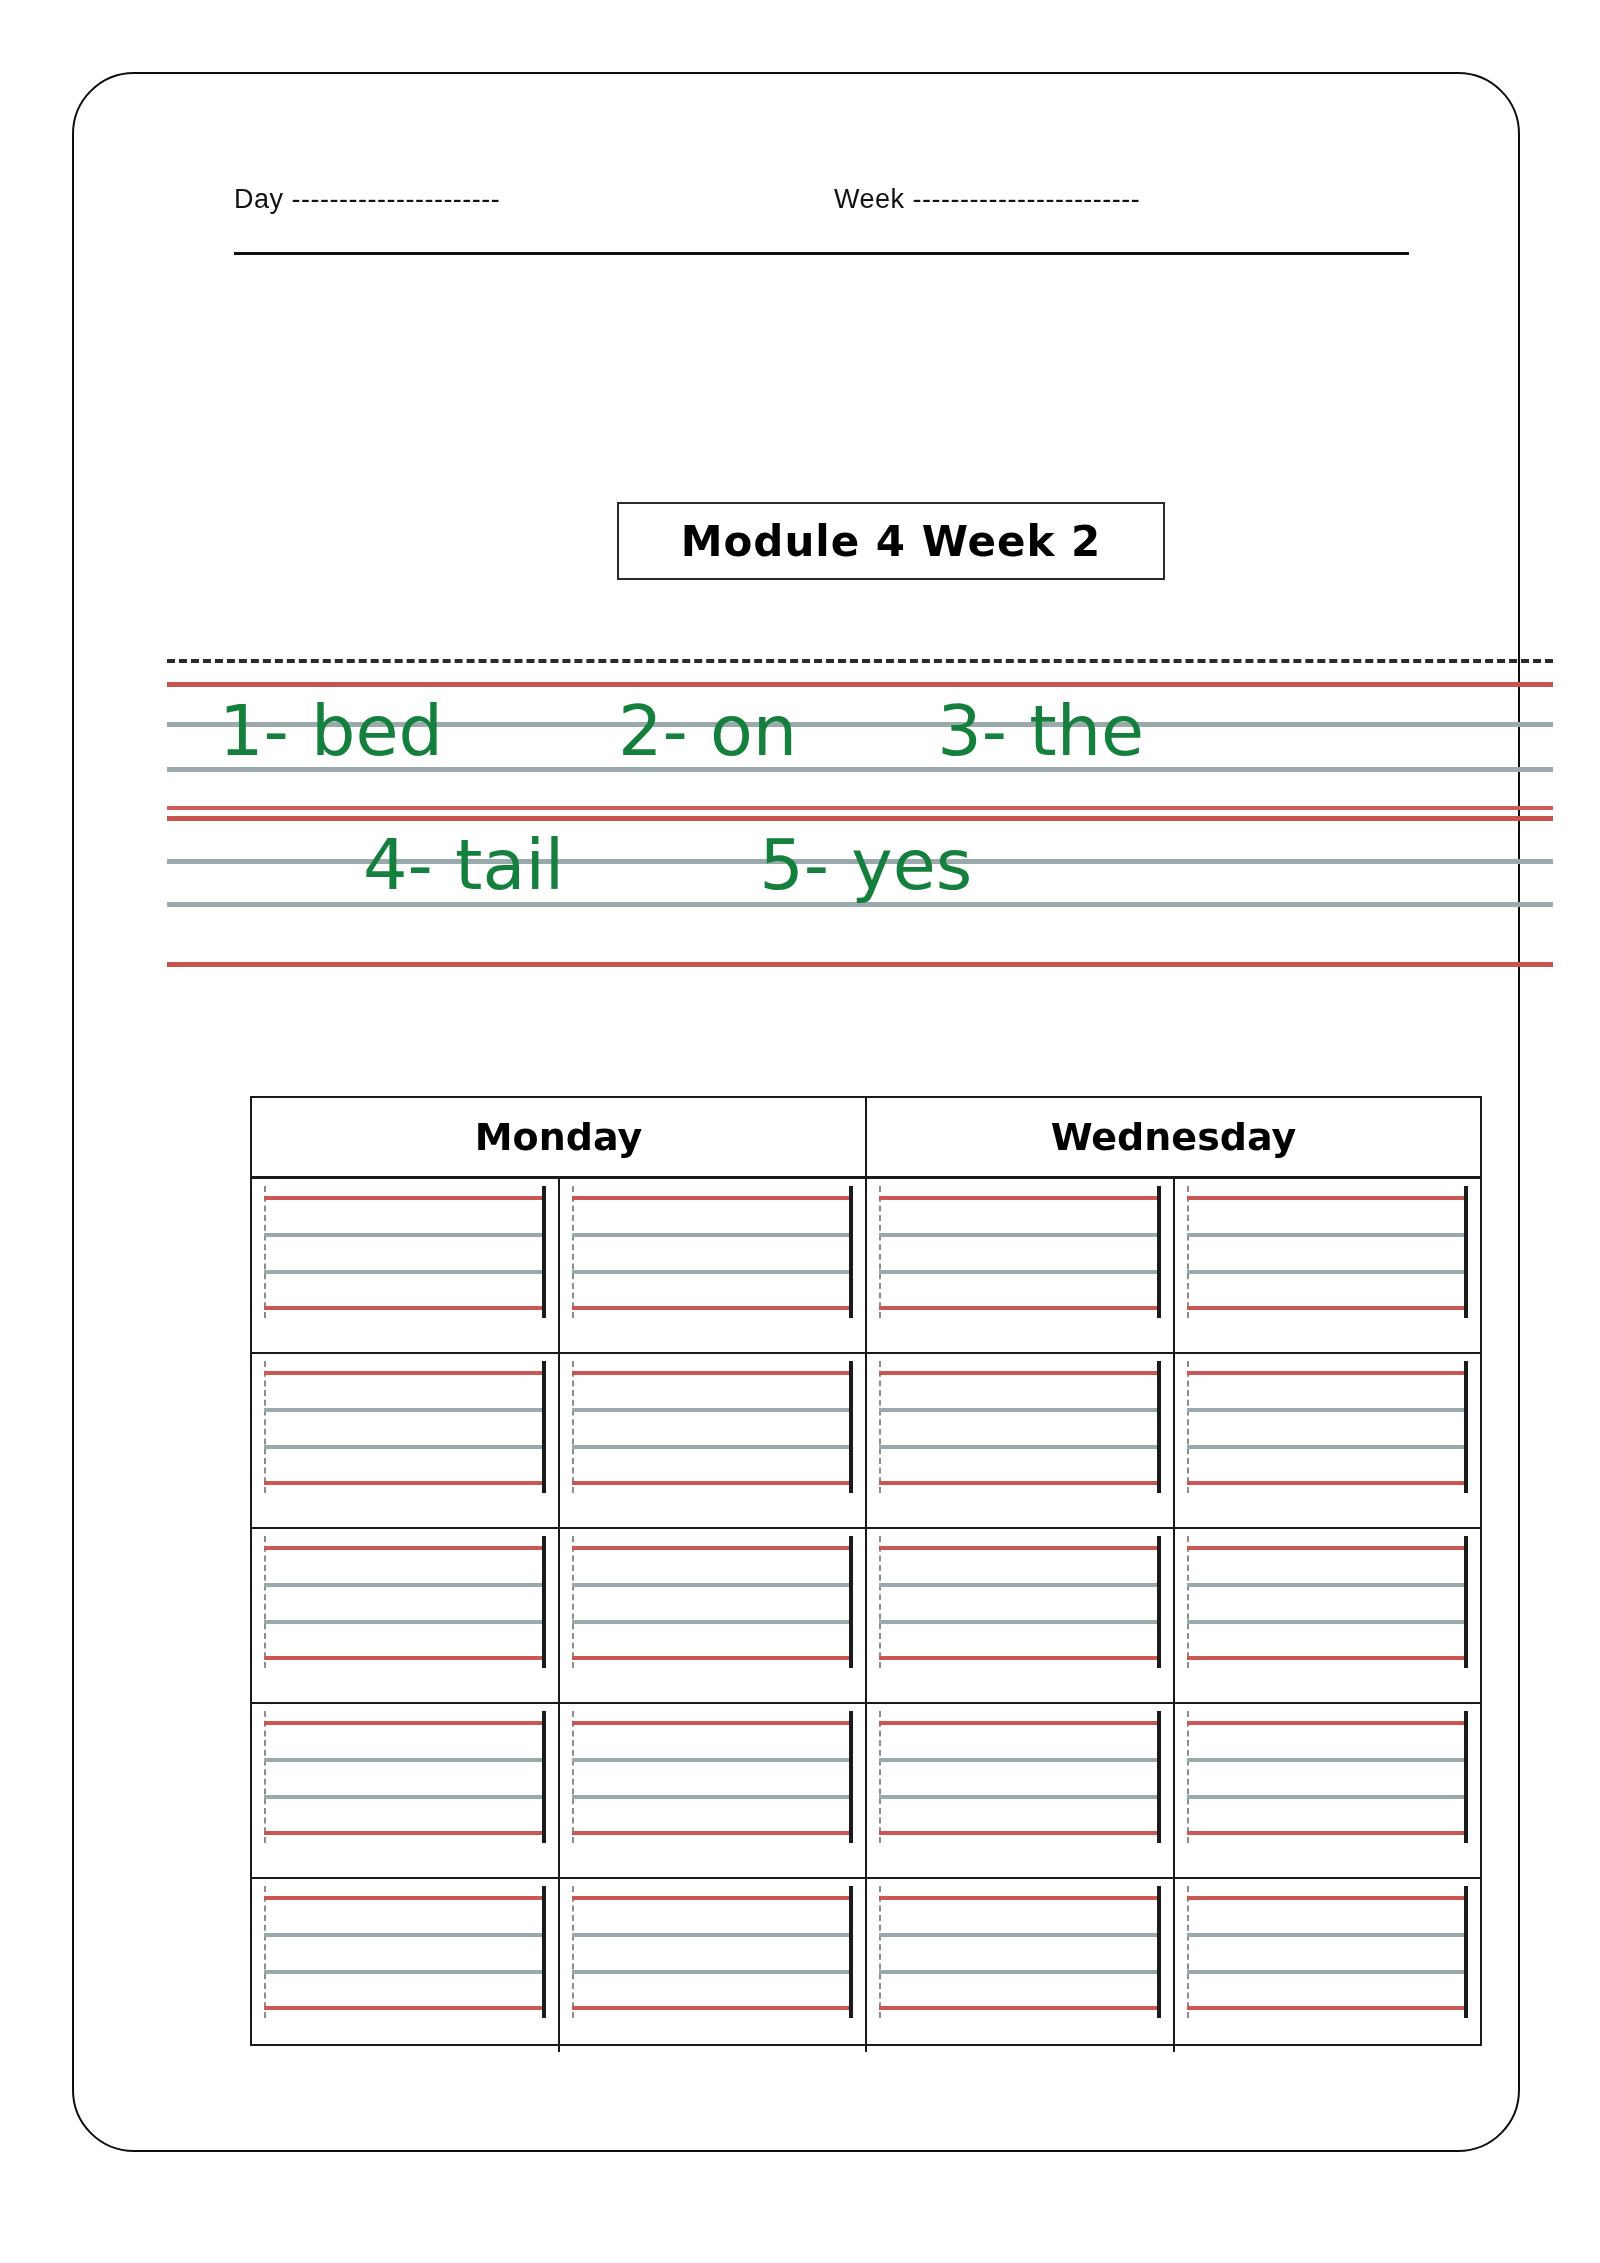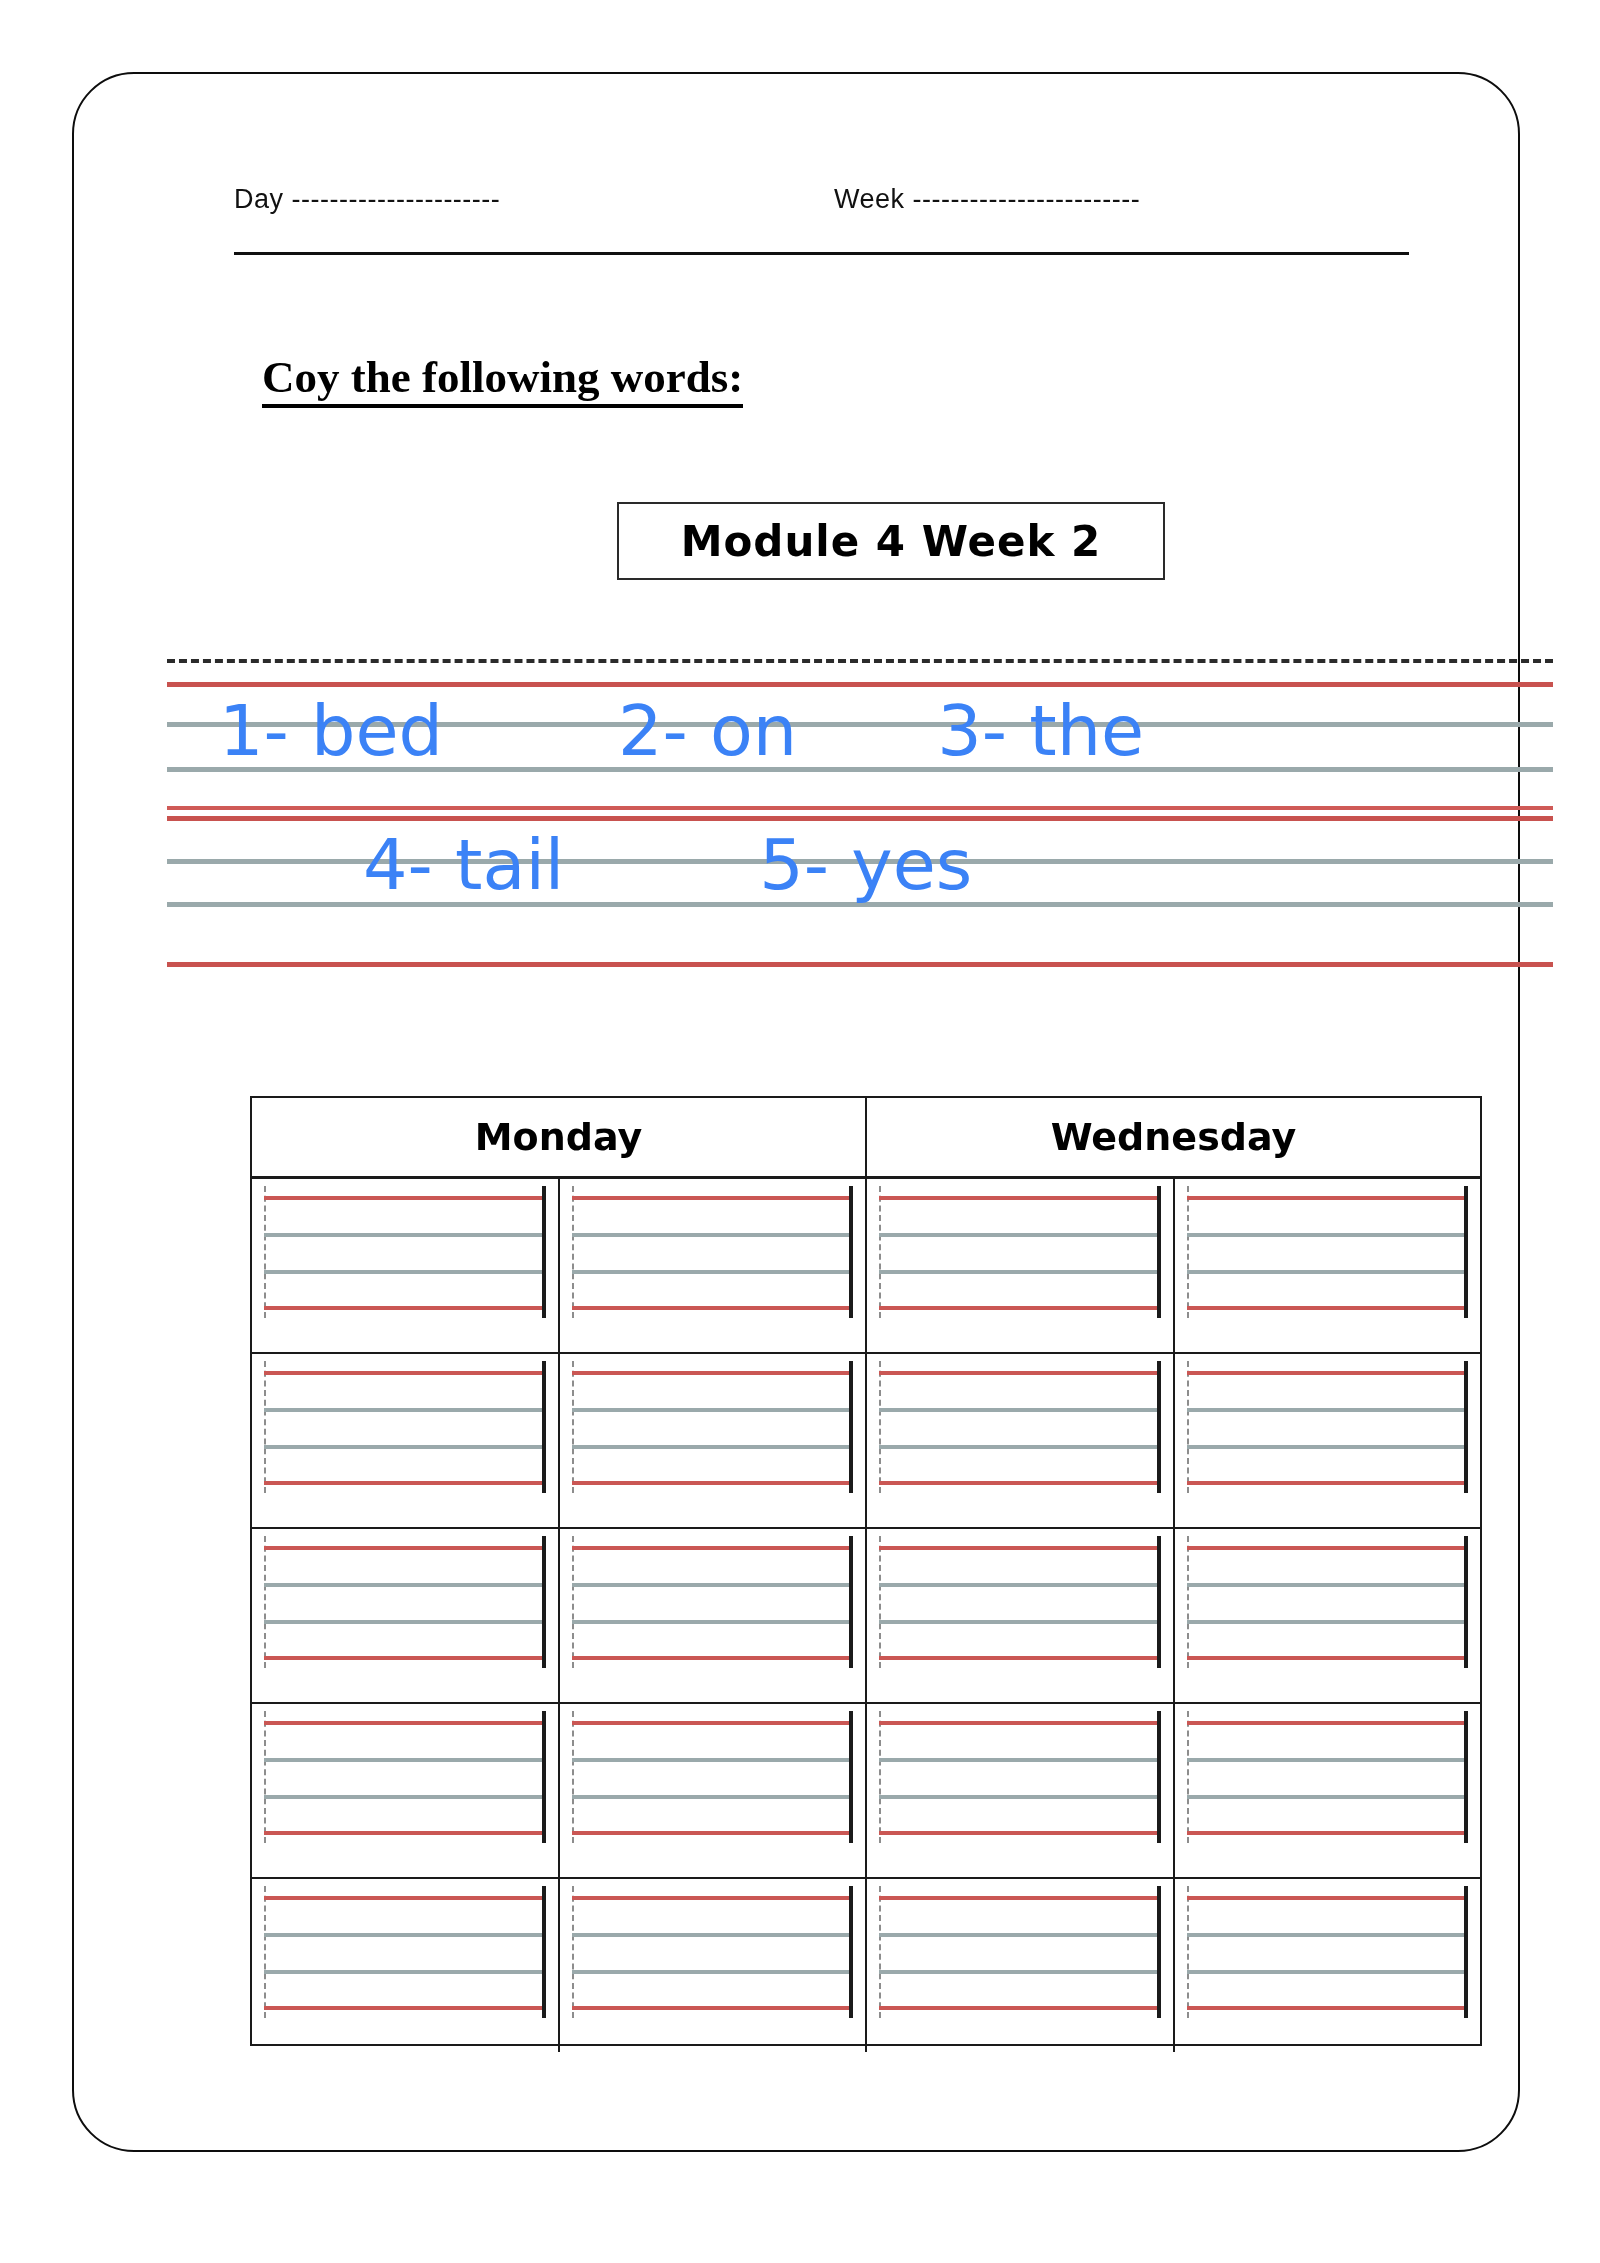--- a/index.html
+++ b/index.html
@@ -111,21 +111,21 @@
   .rule-red-thin { border-top: 4px solid #cf5a57; }
   .rule-gray   { border-top: 5px solid #9aa9ab; }
 
   .word-line {
     position: absolute;
     left: 0;
     width: 100%;
     display: flex;
     font-family: "DejaVu Sans", sans-serif;
     font-size: 70px;
-    color: #3b82f6;
+    color: #15803d;
     white-space: nowrap;
     line-height: 1;
   }
   .word-line span { display: inline-block; }
 
   
   .table-wrap {
     position: absolute;
     left: 176px;
     top: 1022px;
@@ -206,21 +206,20 @@
 <body>
 
 <div class="sheet">
 
   <div class="header-row">
     <div class="hdr-field hdr-day">Day ----------------------</div>
     <div class="hdr-field hdr-date">Week ------------------------</div>
   </div>
   <div class="hdr-rule"></div>
 
-  <div class="title">Coy the following words:</div>
 
   <div class="module-box">
     <span>Module 4 Week 2</span>
   </div>
 
   <div class="words-band">
     <div class="rule rule-dotted" style="top:25px;"></div>
     <div class="rule rule-red" style="top:48px;"></div>
     <div class="rule rule-gray" style="top:88px;"></div>
     <div class="rule rule-gray" style="top:133px;"></div>

